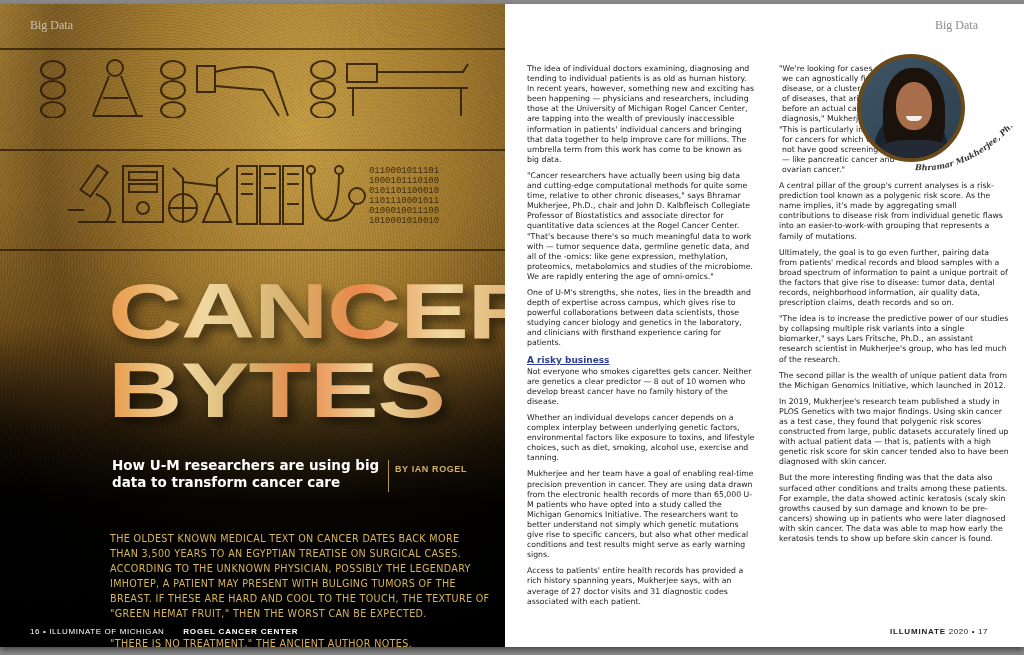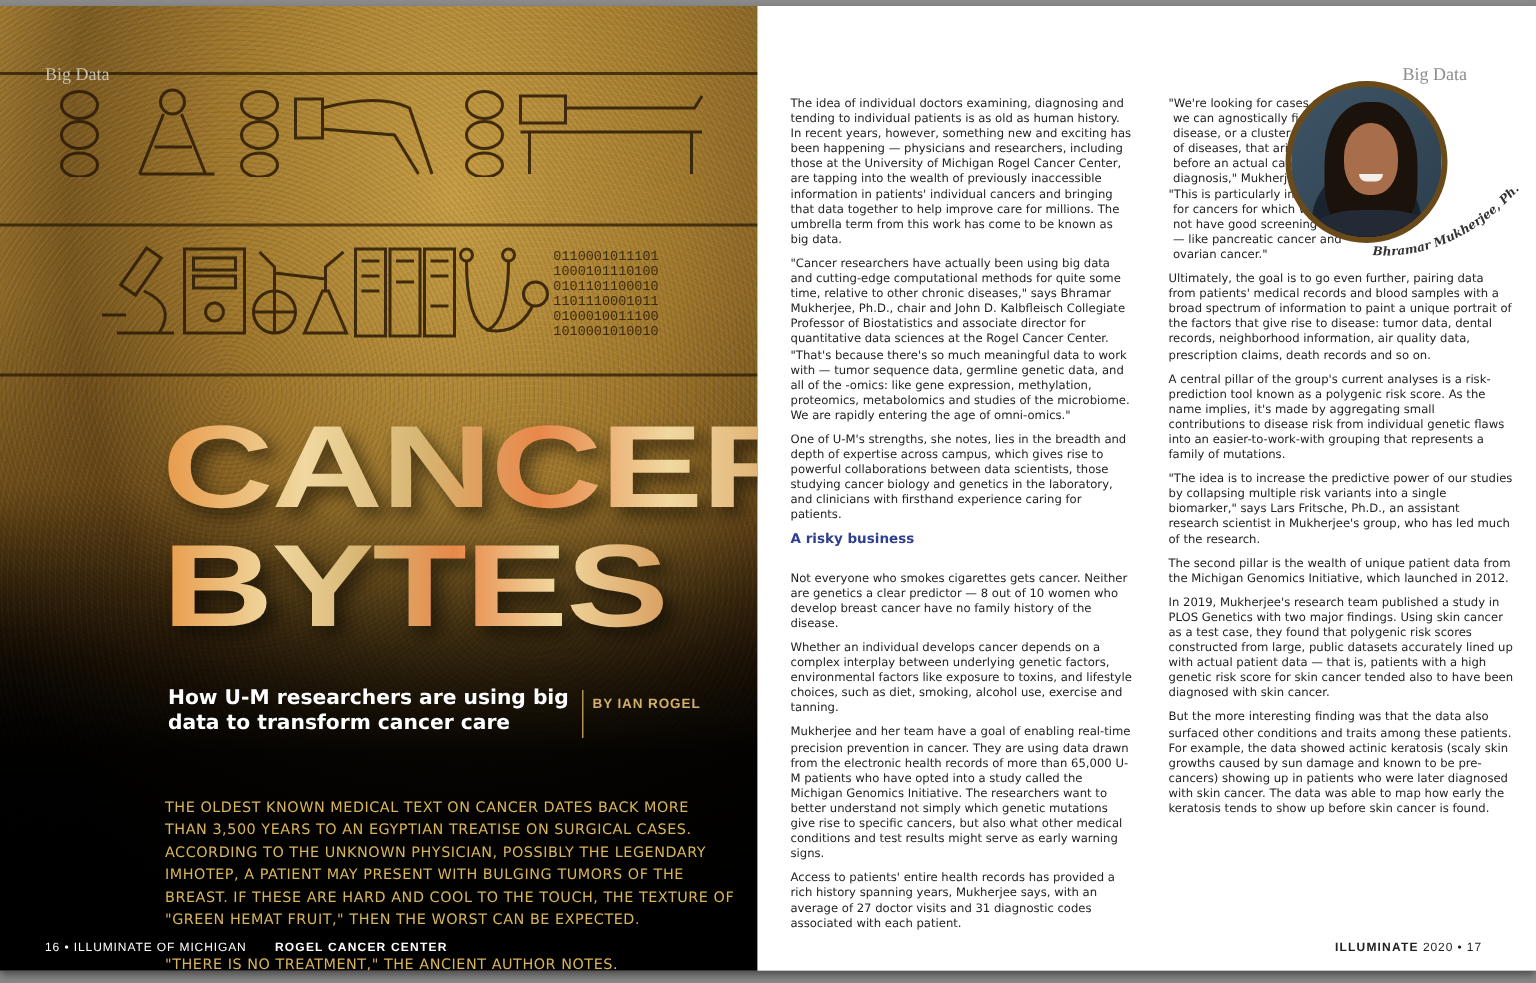--- a/index.html
+++ b/index.html
@@ -15,21 +15,21 @@
       linear-gradient(180deg, #b08a3a 0%, #a07a30 30%, #6a4a18 52%, #2a1a08 68%, #0c0704 80%, #050303 100%);
   }
   .left-page::before { content: ""; position: absolute; inset: 0;
     background:
       repeating-radial-gradient(circle at 30% 40%, rgba(0,0,0,.08) 0 1px, transparent 1px 3px),
       repeating-radial-gradient(circle at 70% 60%, rgba(255,220,140,.06) 0 1px, transparent 1px 4px);
     pointer-events: none; }
   .left-page::after { content: ""; position: absolute; left: 0; right: 0; top: 320px; bottom: 0;
     background: linear-gradient(180deg, rgba(0,0,0,0) 0%, rgba(0,0,0,.6) 35%, rgba(0,0,0,.92) 55%, #000 100%); pointer-events:none; }
 
-  .section-tag { position: absolute; font-family: "Liberation Serif", serif; font-size: 12px; color: #c9c1ad; margin-top: 24px; }
+  .section-tag { position: absolute; font-family: "Liberation Serif", serif; font-size: 12px; color: #c9c1ad; }
   .left-page .section-tag { left: 30px; top: 14px; z-index: 3; }
   .right-page .section-tag { right: 46px; top: 14px; color: #8c8c8c; }
 
   .hiero-band { position: absolute; left: 0; right: 0; border-top: 2px solid rgba(40,25,5,.75); z-index: 2; }
   .hiero-row { position: absolute; left: 10px; right: 10px; display: flex; justify-content: center; align-items: flex-end; z-index: 2; }
   .hiero-row svg { stroke: #2a1a05; stroke-width: 2; fill: none; opacity: .85; }
 
   .binary-block { font-family: "Liberation Mono", monospace; font-size: 9px; line-height: 10px; color: #2a1a05; letter-spacing: 0px; opacity: .85; }
 
   .headline { position: absolute; left: 108px; z-index: 4; font-family: "Liberation Sans", sans-serif; font-weight: 900; line-height: 1;
@@ -49,21 +49,21 @@
 
   .folio-left { position: absolute; left: 30px; top: 623px; z-index: 4; color: #fff; font-size: 8px; letter-spacing: .6px; }
   .folio-left b { font-weight: 700; letter-spacing: .8px; margin-left: 16px; }
 
   
   .right-page { position: relative; width: 519px; height: 643px; background: #fff; }
   .col { position: absolute; top: 60px; font-family: "DejaVu Sans", sans-serif; font-size: 7.75px; line-height: 10.1px; color: #222; }
   .col1 { left: 22px; width: 228px; }
   .col2 { left: 274px; width: 230px; }
   .col p { margin-bottom: 6px; }
-  .col h3 { color: #2f3f8f; font-size: 9px; font-weight: bold; margin: 3px 0 16px; }
+  .col h3 { color: #2f3f8f; font-size: 9px; font-weight: bold; margin: 3px 0 2px; text-decoration: underline; }
   .narrow { width: 124px; }
   .col .quote { margin-bottom: 0; text-indent: -3px; padding-left: 3px; }
 
   .portrait { position: absolute; left: 352px; top: 50px; width: 108px; height: 108px; border-radius: 50%; border: 4px solid #6b4a1a; overflow: hidden;
     background: radial-gradient(circle at 50% 42%, #8b5a3c 0 18%, #2b1a12 19% 30%, transparent 31%),
                 radial-gradient(circle at 50% 90%, #1a2430 0 35%, transparent 36%),
                 linear-gradient(135deg, #3e5566 0%, #2c3e4c 100%); }
   .portrait .hair { position: absolute; left: 22px; top: 10px; width: 62px; height: 92px; background: #1c120c; border-radius: 45% 45% 40% 40%; }
   .portrait .face { position: absolute; left: 35px; top: 24px; width: 36px; height: 48px; background: #a86e4c; border-radius: 48% 48% 45% 45%; }
   .portrait .smile { position: absolute; left: 45px; top: 58px; width: 16px; height: 5px; background: #f3eee8; border-radius: 0 0 8px 8px; }
@@ -181,22 +181,22 @@
       <h3>A risky business</h3>
       <p>Not everyone who smokes cigarettes gets cancer. Neither are genetics a clear predictor — 8 out of 10 women who develop breast cancer have no family history of the disease.</p>
       <p>Whether an individual develops cancer depends on a complex interplay between underlying genetic factors, environmental factors like exposure to toxins, and lifestyle choices, such as diet, smoking, alcohol use, exercise and tanning.</p>
       <p>Mukherjee and her team have a goal of enabling real-time precision prevention in cancer. They are using data drawn from the electronic health records of more than 65,000 U-M patients who have opted into a study called the Michigan Genomics Initiative. The researchers want to better understand not simply which genetic mutations give rise to specific cancers, but also what other medical conditions and test results might serve as early warning signs.</p>
       <p>Access to patients' entire health records has provided a rich history spanning years, Mukherjee says, with an average of 27 doctor visits and 31 diagnostic codes associated with each patient.</p>
     </div>
 
     <div class="col col2">
       <p class="quote narrow">"We're looking for cases where we can agnostically find a disease, or a cluster or pattern of diseases, that arise long before an actual cancer diagnosis," Mukherjee says.</p>
       <p class="quote narrow" style="margin-bottom:6px">"This is particularly important for cancers for which we do not have good screening tools — like pancreatic cancer and ovarian cancer."</p>
+      <p>A central pillar of the group's current analyses is a risk-prediction tool known as a polygenic risk score. As the name implies, it's made by aggregating small contributions to disease risk from individual genetic flaws into an easier-to-work-with grouping that represents a family of mutations.</p>
       <p>Ultimately, the goal is to go even further, pairing data from patients' medical records and blood samples with a broad spectrum of information to paint a unique portrait of the factors that give rise to disease: tumor data, dental records, neighborhood information, air quality data, prescription claims, death records and so on.</p>
-      <p>A central pillar of the group's current analyses is a risk-prediction tool known as a polygenic risk score. As the name implies, it's made by aggregating small contributions to disease risk from individual genetic flaws into an easier-to-work-with grouping that represents a family of mutations.</p>
       <p>"The idea is to increase the predictive power of our studies by collapsing multiple risk variants into a single biomarker," says Lars Fritsche, Ph.D., an assistant research scientist in Mukherjee's group, who has led much of the research.</p>
       <p>The second pillar is the wealth of unique patient data from the Michigan Genomics Initiative, which launched in 2012.</p>
       <p>In 2019, Mukherjee's research team published a study in PLOS Genetics with two major findings. Using skin cancer as a test case, they found that polygenic risk scores constructed from large, public datasets accurately lined up with actual patient data — that is, patients with a high genetic risk score for skin cancer tended also to have been diagnosed with skin cancer.</p>
       <p>But the more interesting finding was that the data also surfaced other conditions and traits among these patients. For example, the data showed actinic keratosis (scaly skin growths caused by sun damage and known to be pre-cancers) showing up in patients who were later diagnosed with skin cancer. The data was able to map how early the keratosis tends to show up before skin cancer is found.</p>
     </div>
 
     <div class="portrait">
       <div class="hair"></div>
         <div class="body"></div>
         <div class="face"></div>

